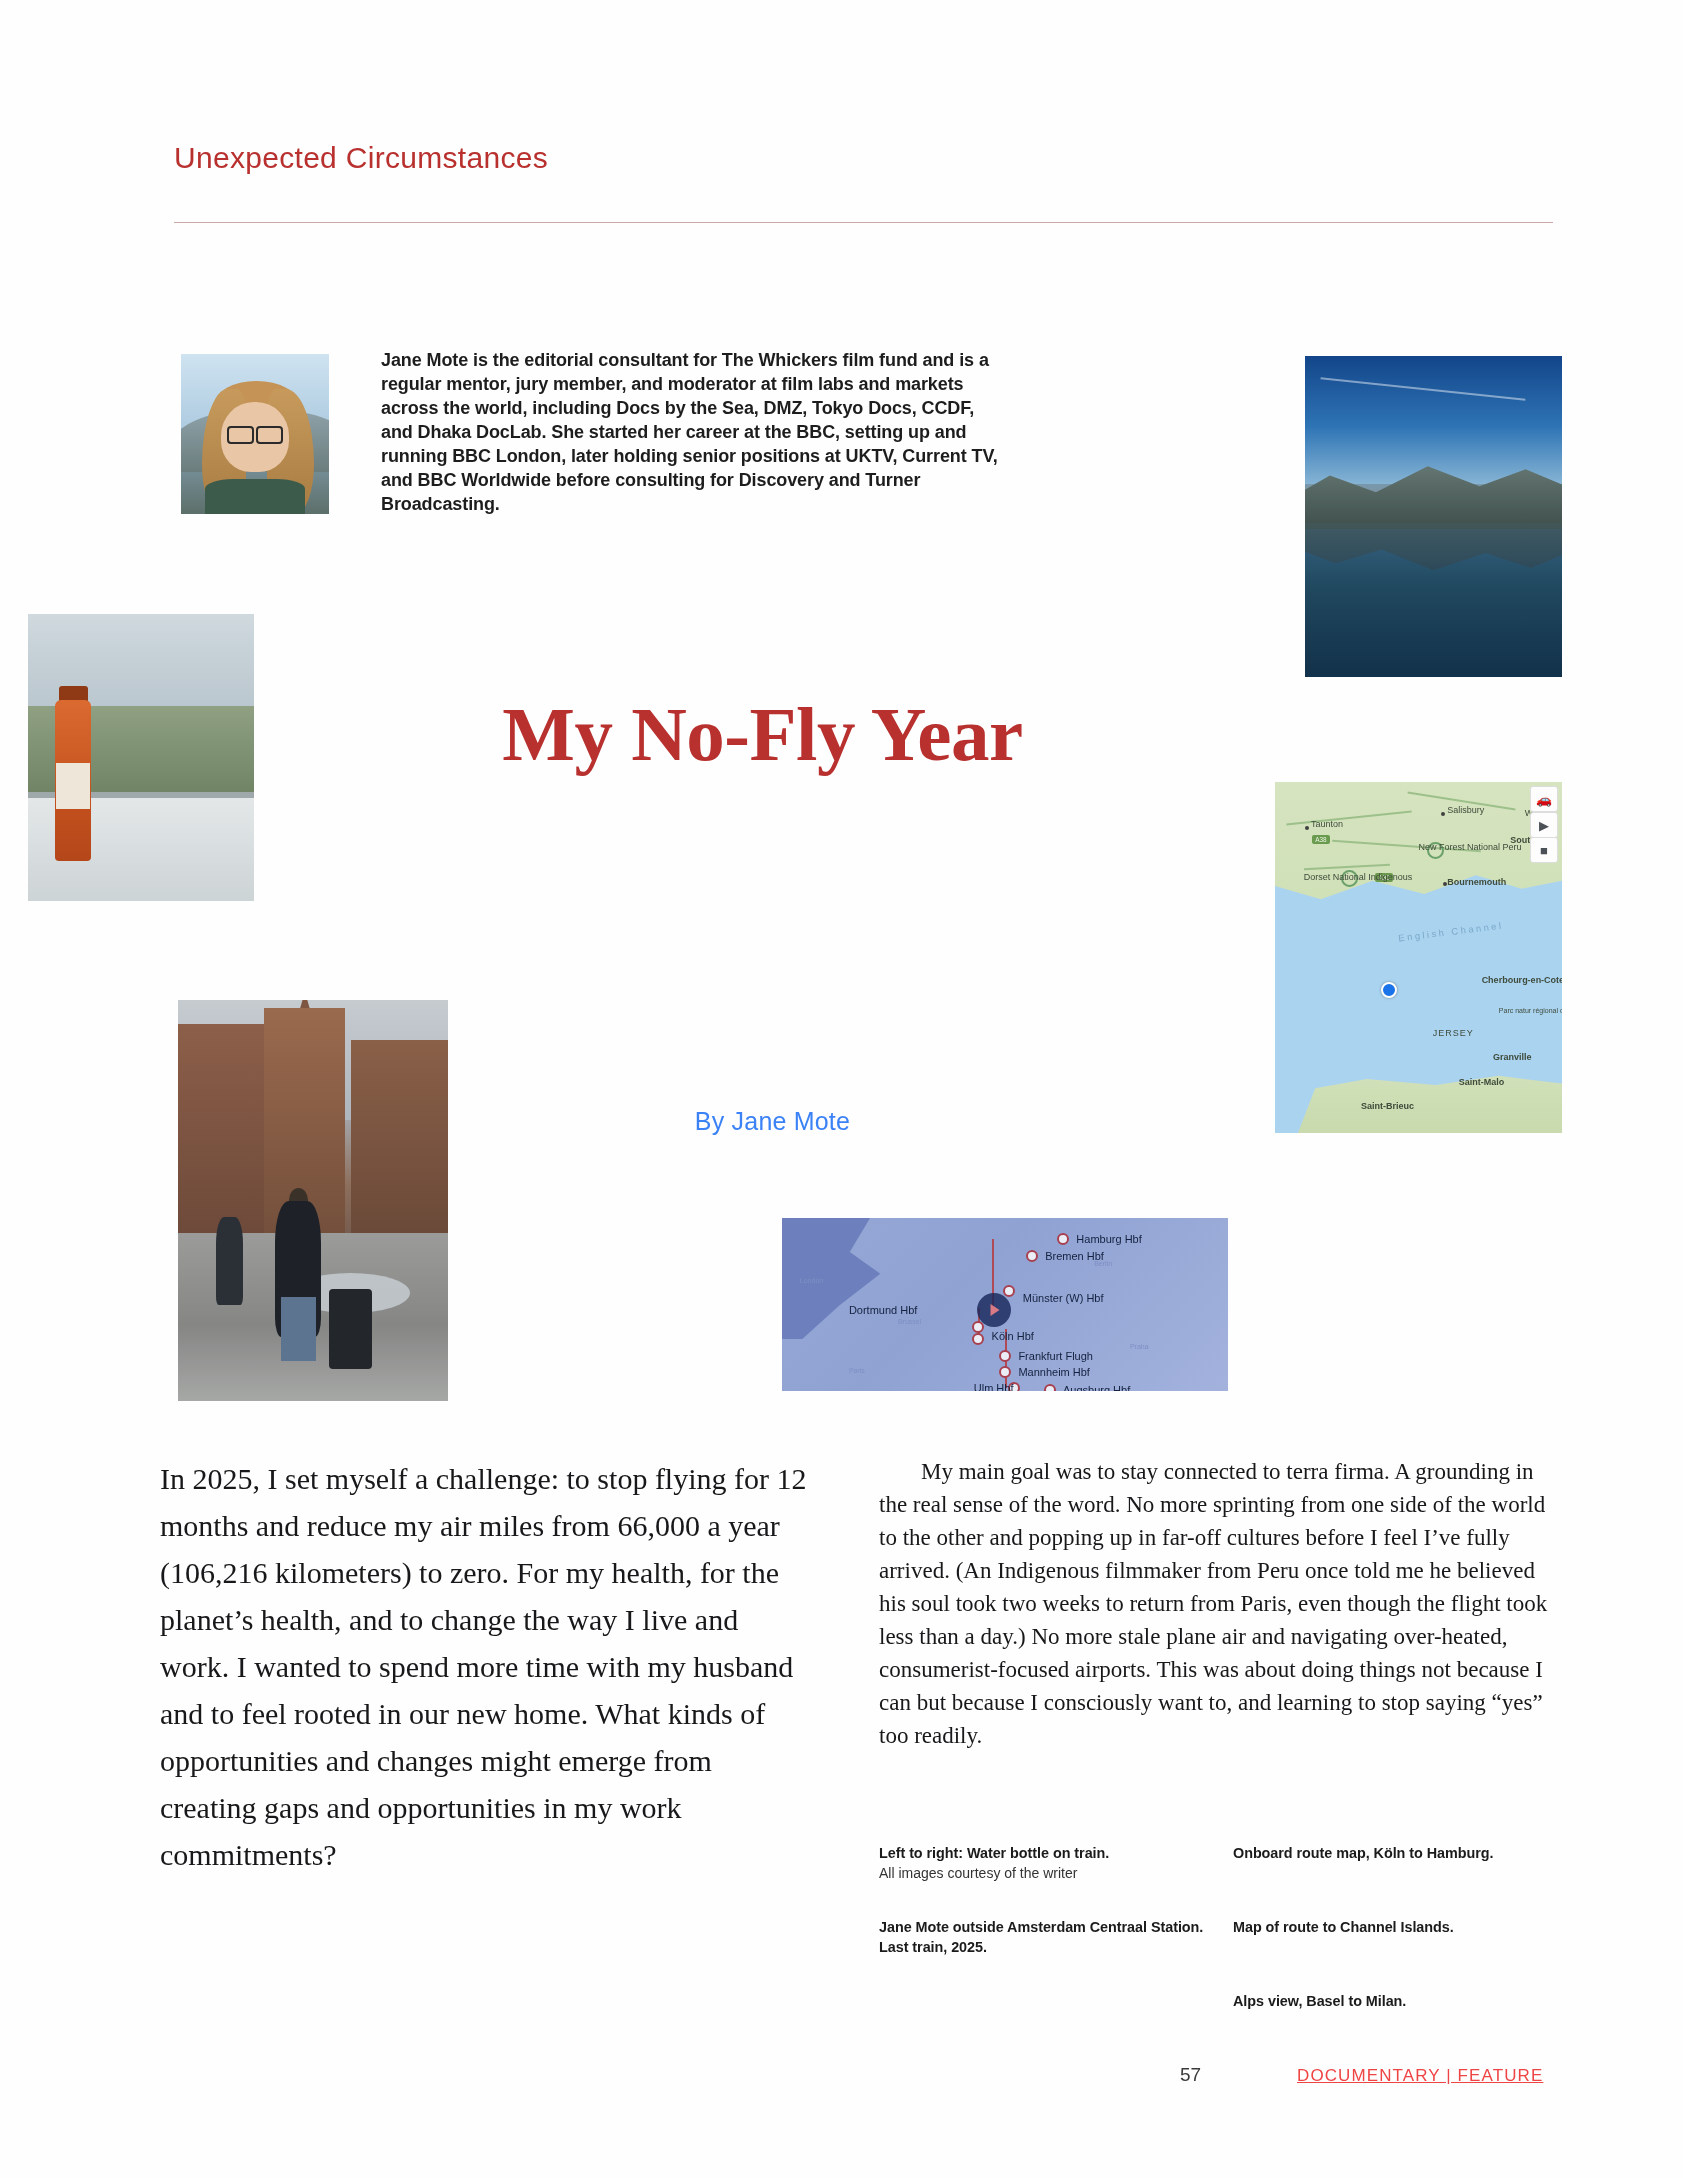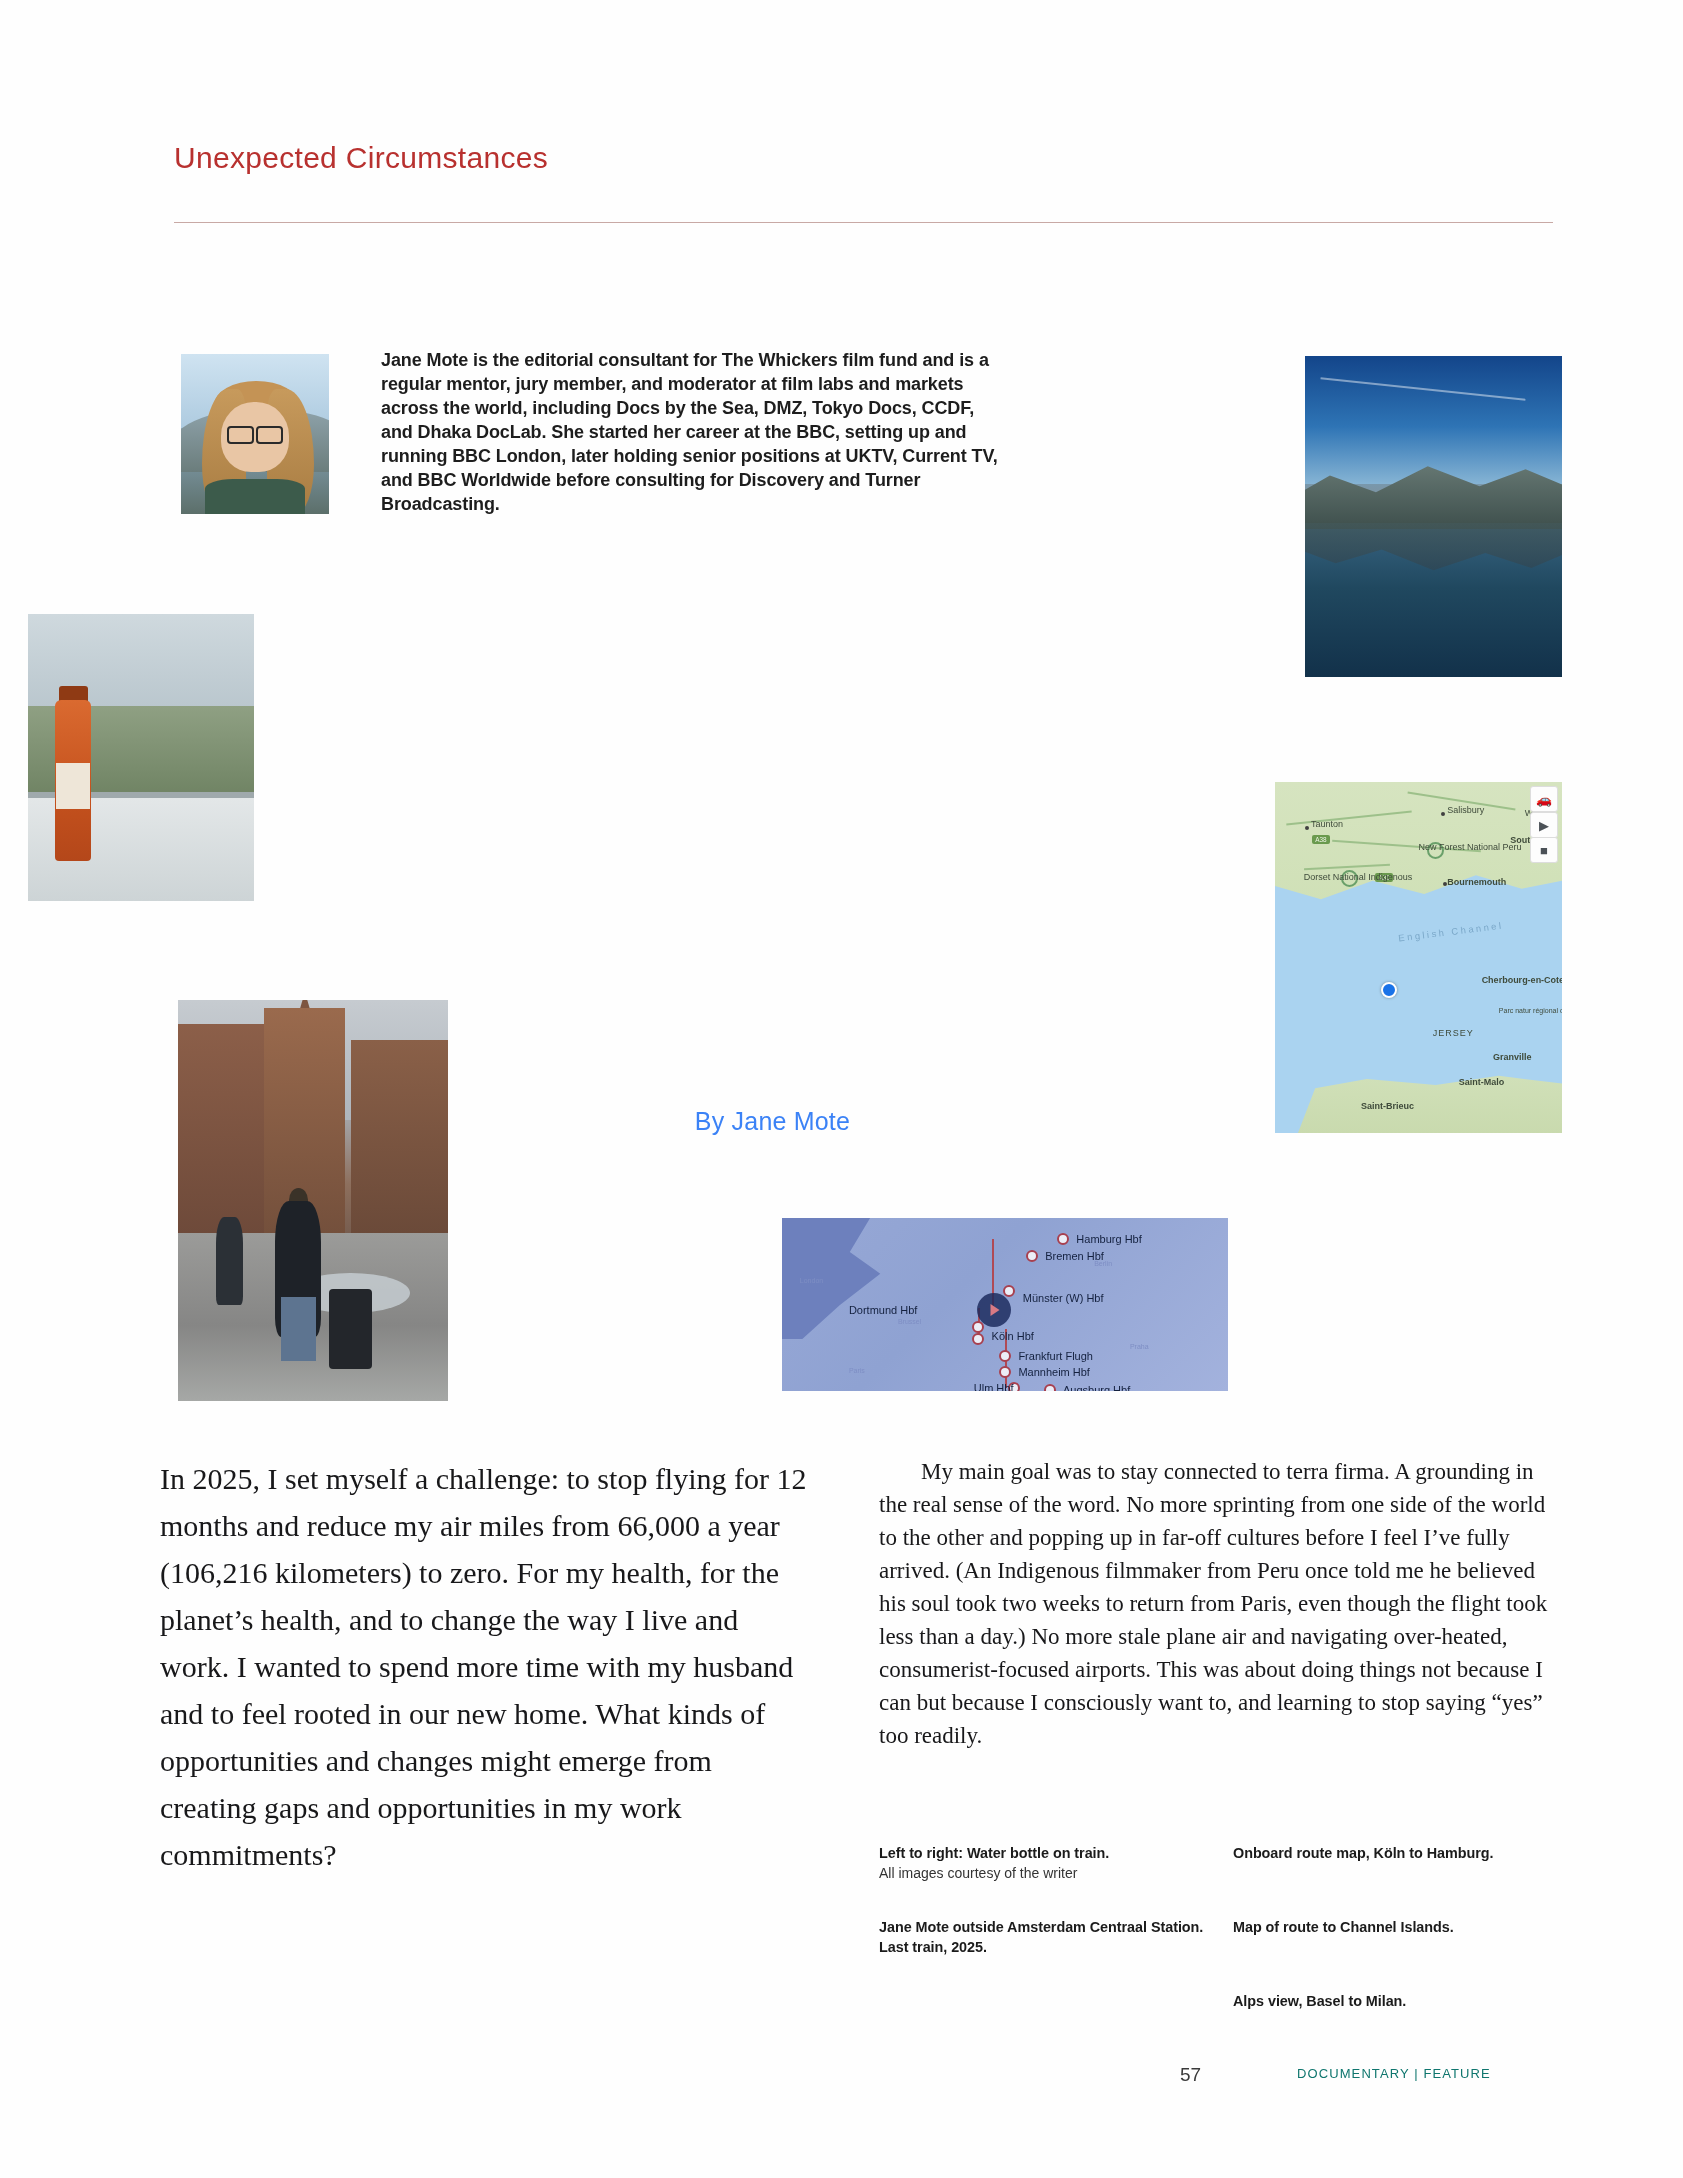--- a/index.html
+++ b/index.html
@@ -358,24 +358,25 @@
     top: 2064px;
     font-family: "Liberation Sans", sans-serif;
     font-size: 19px;
     color: #3a3a3a;
   }
   .footer-sec {
     position: absolute;
     left: 1297px;
     top: 2066px;
     font-family: "Liberation Sans", sans-serif;
-    font-size: 13px;
+    font-size: 17px;
     letter-spacing: 1.1px;
-    color: #0f766e;
+    color: #ef4444;
     white-space: nowrap;
+    text-decoration: underline;
   }
 </style>
 </head>
 <body>
 
 <div class="page">
 
   <div class="runhead">Unexpected Circumstances</div>
   <div class="runhead-rule"></div>
 
@@ -403,20 +404,21 @@
   <div class="ph ph-bottle">
     <div class="bt-sky"></div>
     <div class="bt-field"></div>
     <div class="bt-glassedge"></div>
     <div class="bt-sill"></div>
     <div class="bt-cap"></div>
     <div class="bt-bot"></div>
     <div class="bt-label"></div>
   </div>
 
+  <div class="headline">My No-Fly Year</div>
 
 
   <div class="byline">By Jane Mote</div>
 
   <div class="ph ph-amsterdam">
     <div class="am-sky"></div>
     <div class="am-bldg-l"></div>
     <div class="am-tower"></div>
     <div class="am-bldg-c"></div>
     <div class="am-bldg-r"></div>

